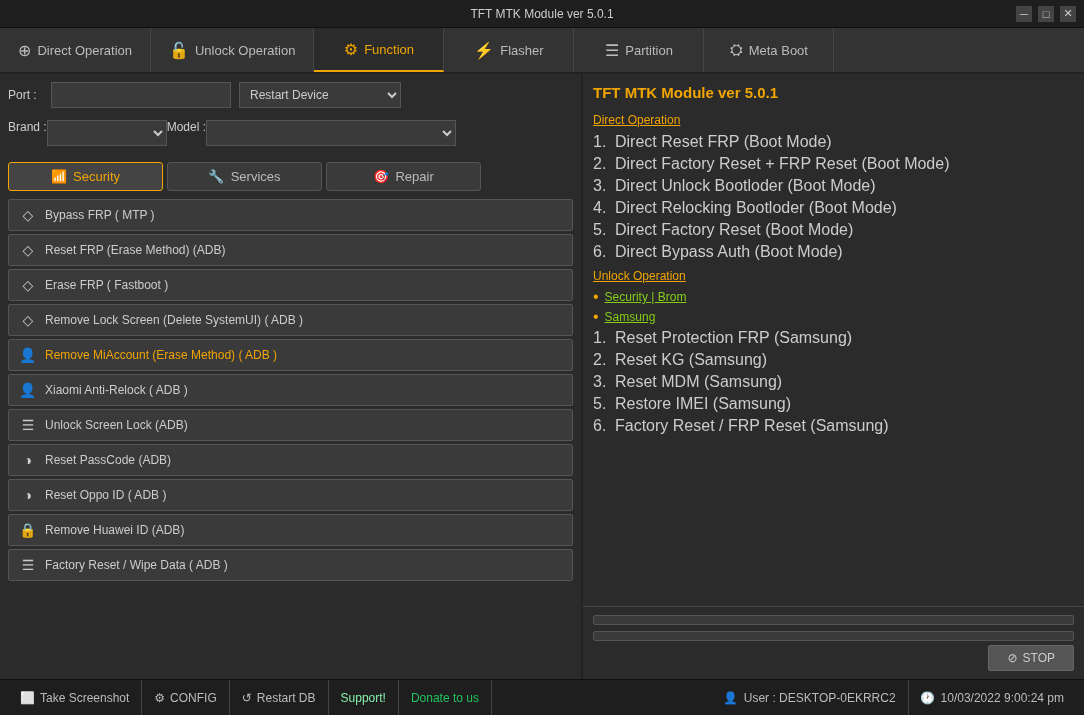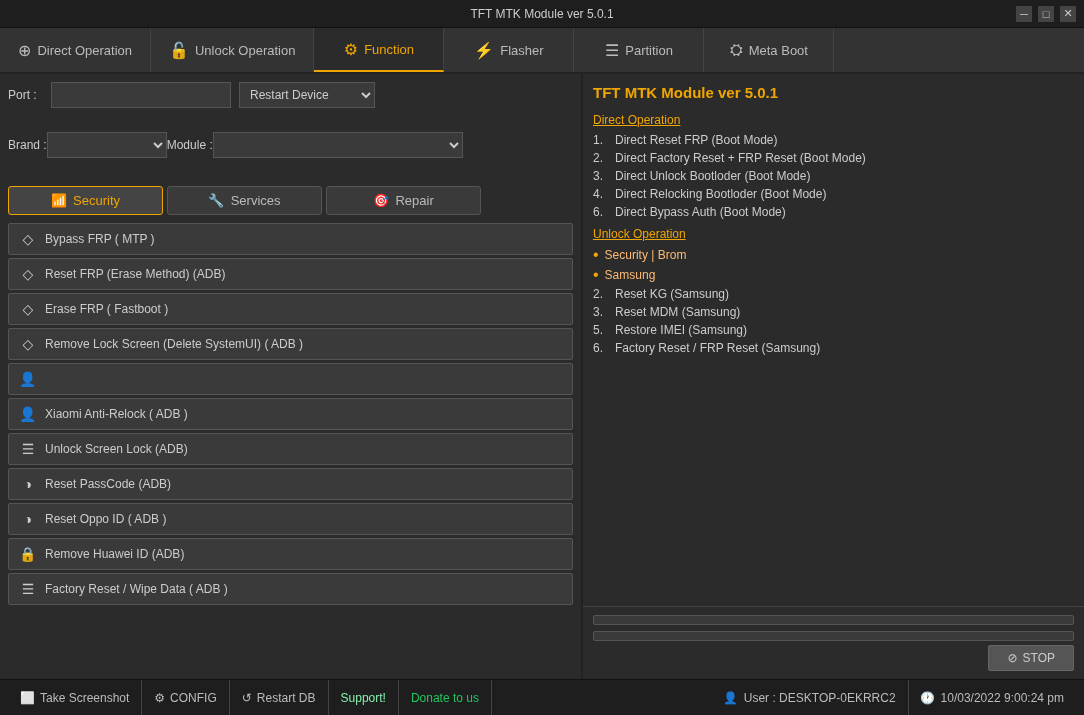--- a/index.html
+++ b/index.html
@@ -89,21 +89,21 @@
       flex-direction: column;
       border-right: 2px solid #222;
       padding: 8px;
     }
 
     
     .top-controls {
       display: flex;
       align-items: center;
       gap: 8px;
-      margin-bottom: 24px;
+      margin-bottom: 12px;
       flex-wrap: wrap;
     }
     .ctrl-label {
       color: #ccc;
       font-size: 12px;
       min-width: 35px;
     }
     .ctrl-input {
       background: #3a3a3a;
       border: 1px solid #555;
@@ -115,21 +115,21 @@
     .ctrl-select {
       background: #3a3a3a;
       border: 1px solid #555;
       color: #ccc;
       padding: 3px 6px;
       font-size: 12px;
       height: 26px;
       cursor: pointer;
     }
     .port-input { width: 180px; }
-    .restart-select { width: 136px; }
+    .restart-select { width: 162px; }
     .brand-select { width: 120px; }
     .model-select { width: 250px; }
 
     
     .sub-tabs {
       display: flex;
       gap: 4px;
       margin-bottom: 8px;
       margin-top: 4px;
     }
@@ -197,21 +197,21 @@
     }
     .info-section-title {
       color: #f0a500;
       text-decoration: underline;
       font-size: 12px;
       margin: 6px 0 4px 0;
       cursor: pointer;
     }
     .info-item {
       color: #ccc;
-      font-size: 12px;
+      font-size: 16px;
       padding: 2px 0;
     }
     .info-item span.num {
       color: #ccc;
       margin-right: 4px;
       min-width: 18px;
       display: inline-block;
     }
     .bullet-item {
       display: flex;
@@ -219,21 +219,22 @@
       gap: 6px;
       padding: 2px 0;
       font-size: 12px;
     }
     .bullet-dot {
       color: #f0a500;
       font-size: 16px;
       line-height: 1;
     }
     .bullet-link {
-      color: #fdba74;
+      color: #84cc16;
+      text-decoration: underline;
       cursor: pointer;
       text-align: center;
     }
 
     
     .stop-area {
       padding: 8px 10px;
       display: flex;
       flex-direction: column;
       gap: 4px;
@@ -300,21 +301,21 @@
     .status-link { color: #86efac; cursor: pointer; }
     .status-link-red { color: #22c55e; cursor: pointer; }
 
     
     ::-webkit-scrollbar { width: 8px; }
     ::-webkit-scrollbar-track { background: #2b2b2b; }
     ::-webkit-scrollbar-thumb { background: #555; border-radius: 4px; }
 
     .row2 {
       display: flex;
-      align-items: center;
+      align-items: flex-start;
       gap: 0;
     }
   </style>
 </head>
 <body>
 
 <div class="title-bar">
   <div style="width:60px;"></div>
   <div class="title-bar-title">TFT MTK Module ver 5.0.1</div>
   <div class="title-bar-controls">
@@ -359,21 +360,21 @@
       <span class="ctrl-label">Port :</span>
       <input class="ctrl-input port-input" type="text" value="" style="">
       <select class="ctrl-select restart-select"><option>Restart Device</option></select>
     </div>
 
     <div class="top-controls row2">
       <span class="ctrl-label">Brand :</span>
       <select class="ctrl-select brand-select">
         <option value=""></option>
       </select>
-      <span class="ctrl-label">Module :</span>
+      <span class="ctrl-label">Model :</span>
       <select class="ctrl-select model-select">
         <option value=""></option>
       </select>
     </div>
 
     <div class="sub-tabs">
       <div class="sub-tab active">
         <span>📶</span>
         <span>Security</span>
       </div>
@@ -399,20 +400,21 @@
       <div class="op-item">
         <span class="op-item-icon">◇</span>
         <span>Erase FRP ( Fastboot )</span>
       </div>
       <div class="op-item">
         <span class="op-item-icon">◇</span>
         <span>Remove Lock Screen (Delete SystemUI) ( ADB )</span>
       </div>
       <div class="op-item highlighted">
         <span class="op-item-icon">👤</span>
+        <span style="color:#f0a500;">Remove MiAccount (Erase Method) ( ADB )</span>
       </div>
       <div class="op-item">
         <span class="op-item-icon">👤</span>
         <span>Xiaomi Anti-Relock ( ADB )</span>
       </div>
       <div class="op-item">
         <span class="op-item-icon">☰</span>
         <span>Unlock Screen Lock (ADB)</span>
       </div>
       <div class="op-item">
@@ -446,34 +448,40 @@
       <div class="info-item">
         <span class="num">2.</span><span>Direct Factory Reset + FRP Reset (Boot Mode)</span>
       </div>
       <div class="info-item">
         <span class="num">3.</span><span>Direct Unlock Bootloder (Boot Mode)</span>
       </div>
       <div class="info-item">
         <span class="num">4.</span><span>Direct Relocking Bootloder (Boot Mode)</span>
       </div>
       <div class="info-item">
+        <span class="num">5.</span><span>Direct Factory Reset (Boot Mode)</span>
+      </div>
+      <div class="info-item">
         <span class="num">6.</span><span>Direct Bypass Auth (Boot Mode)</span>
       </div>
 
       <div class="info-section-title">Unlock Operation</div>
 
       <div class="bullet-item">
         <span class="bullet-dot">•</span>
         <span class="bullet-link">Security | Brom</span>
       </div>
       <div class="bullet-item">
         <span class="bullet-dot">•</span>
         <span class="bullet-link">Samsung</span>
       </div>
 
+      <div class="info-item">
+        <span class="num">1.</span><span>Reset Protection FRP (Samsung)</span>
+      </div>
       <div class="info-item">
         <span class="num">2.</span><span>Reset KG (Samsung)</span>
       </div>
       <div class="info-item">
         <span class="num">3.</span><span>Reset MDM (Samsung)</span>
       </div>
       <div class="info-item">
         <span class="num">5.</span><span>Restore IMEI (Samsung)</span>
       </div>
       <div class="info-item">

